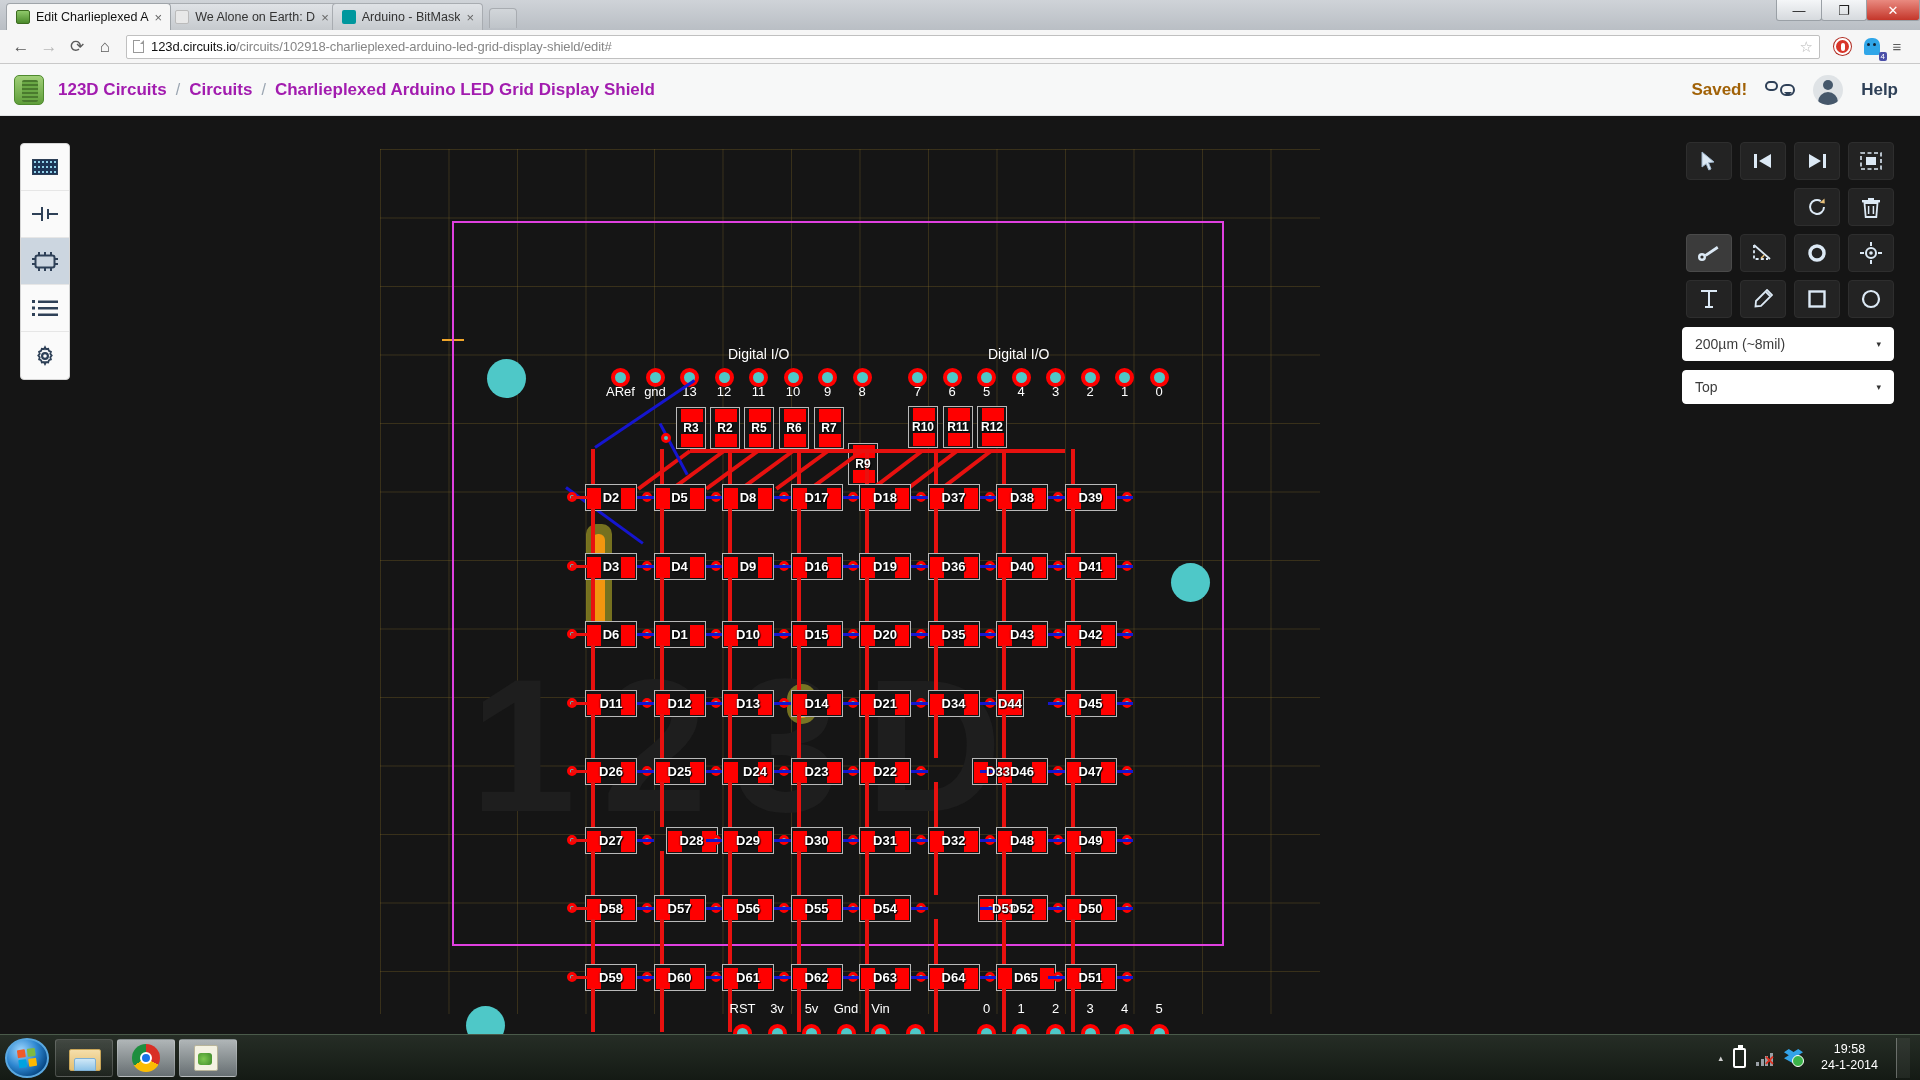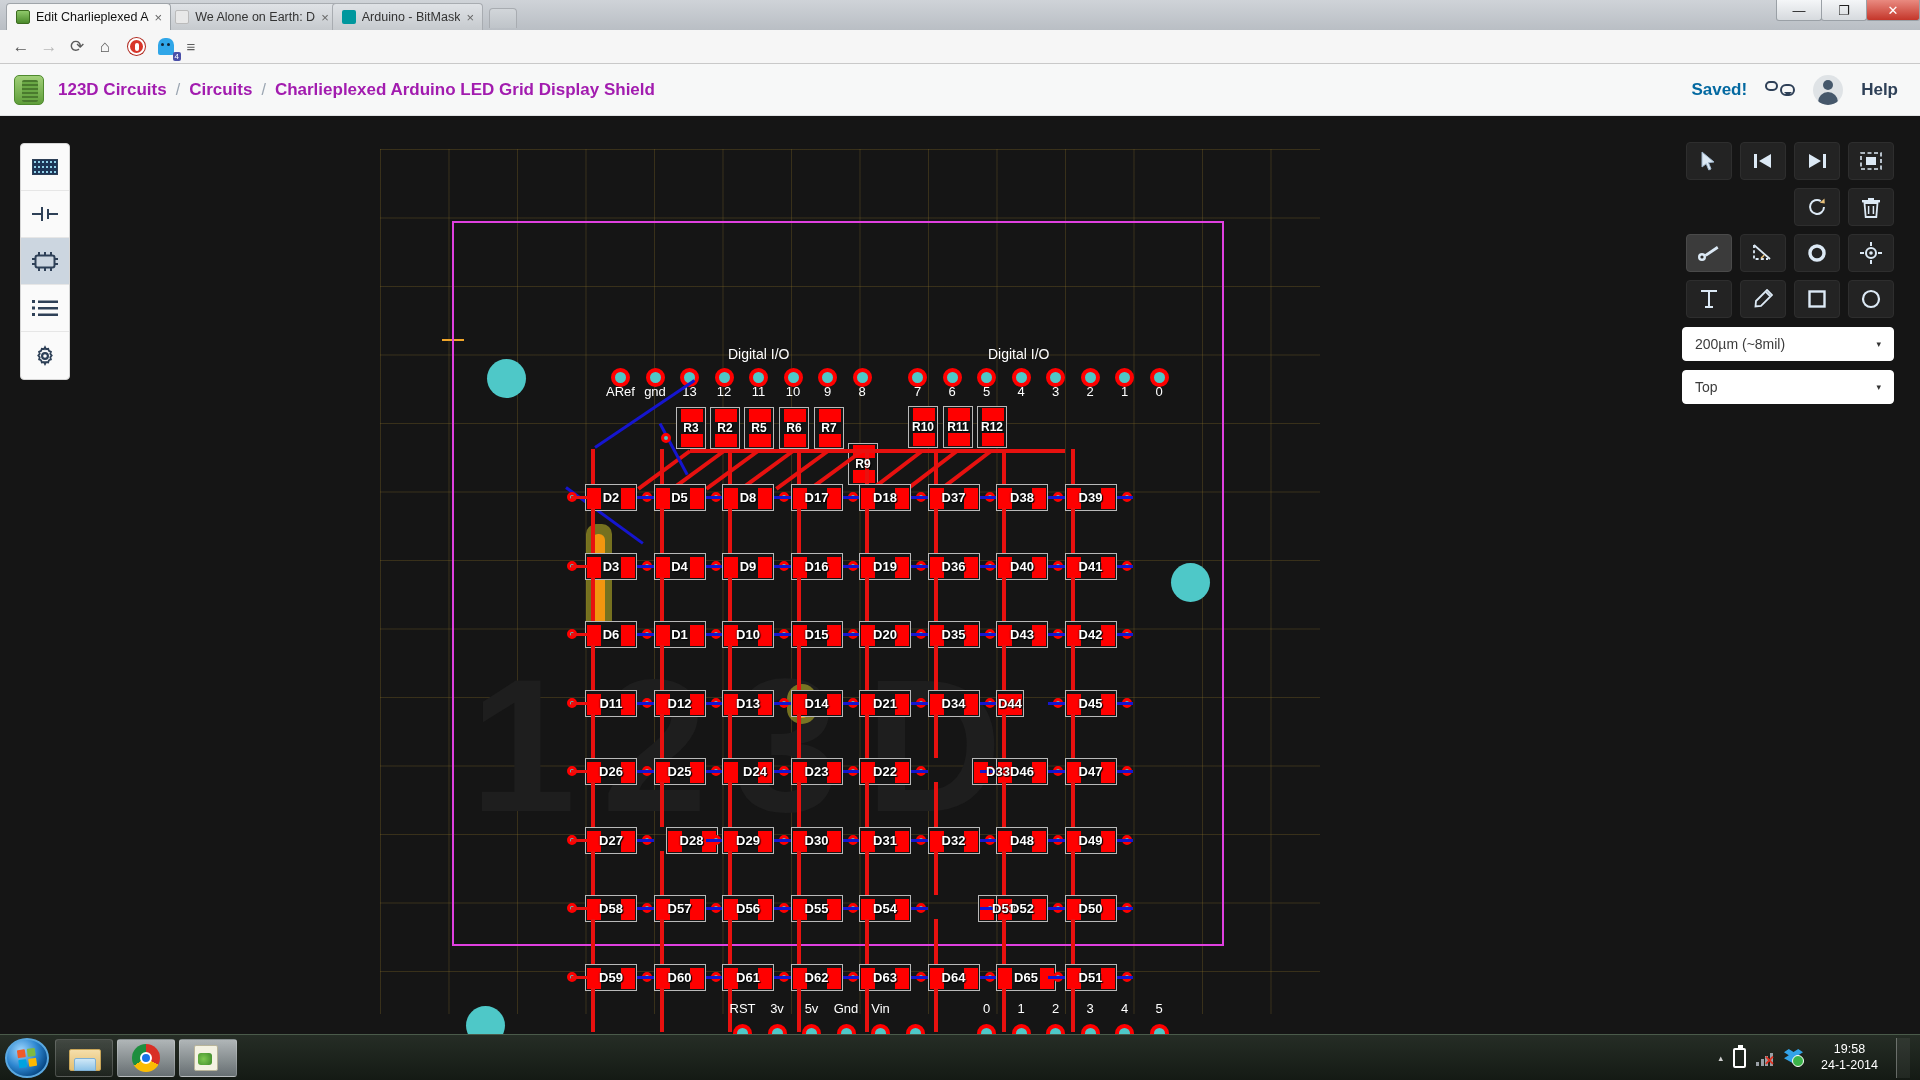--- a/index.html
+++ b/index.html
@@ -149,21 +149,21 @@
   }
   .applogo:before{
     content:''; position:absolute; left:7px; top:4px; width:16px; height:22px;
     background: repeating-linear-gradient(to bottom,#4a7a2e 0 2px,transparent 2px 4px), #6aa845;
     border-radius:2px;
   }
   .breadcrumb { display: flex; align-items: baseline; color: #2e4057; }
   .bc-item { font-size: 17px; font-weight: bold; color: #a21caf; }
   .bc-sep { margin: 0 9px; color: #9aa5b1; font-size: 16px; font-weight: normal;}
   .hdr-right { margin-left: auto; display: flex; align-items: center; gap: 18px; }
-  .saved { color: #0369a1; font-size: 17px; font-weight: bold; }
+  .saved { color: #a16207; font-size: 17px; font-weight: bold; }
   .chat-icon { width: 30px; height: 22px; position: relative; }
   .chat-icon .b1{position:absolute;left:0;top:2px;width:13px;height:10px;border:2px solid #2e4057;border-radius:6px;}
   .chat-icon .b2{position:absolute;right:0;top:5px;width:15px;height:12px;border:2px solid #2e4057;border-radius:6px;background:#f7f8f8;}
   .chat-icon .b2:after{content:'';position:absolute;left:2px;bottom:-6px;width:0;height:0;border:4px solid transparent;border-top-color:#2e4057;}
   .avatar {
     width: 30px; height: 30px; border-radius: 50%;
     background: #dfe3e6; position: relative; overflow: hidden;
   }
   .avatar:before{content:'';position:absolute;left:10px;top:5px;width:10px;height:10px;border-radius:50%;background:#46586b;}
   .avatar:after{content:'';position:absolute;left:5px;top:17px;width:20px;height:16px;border-radius:10px 10px 0 0;background:#46586b;}
@@ -376,20 +376,29 @@
       <div class="wc close">✕</div>
     </div>
   </div>
 
   <div class="navbar">
     <div class="navbtn">←</div>
     <div class="navbtn dim">→</div>
     <div class="navbtn">⟳</div>
     <div class="navbtn">⌂</div>
 
+    <div class="omnibox">
+      <span class="pageicon"></span>
+      <span class="urltext">
+        <span class="domain">123d.circuits.io</span><span class="path">/circuits/102918-charlieplexed-arduino-led-grid-display-shield/edit#</span>
+      </span>
+      <span class="omniicons">
+        <span class="star">☆</span>
+      </span>
+    </div>
 
     <div class="extbtn">
         <span class="ext-adblock"></span>
       </div>
     <div class="extbtn" style="position:relative">
       <span class="ext-ghost"></span>
       <span class="ext-badge">4</span>
     </div>
     <div class="navbtn menubtn">≡</div>
   </div>

